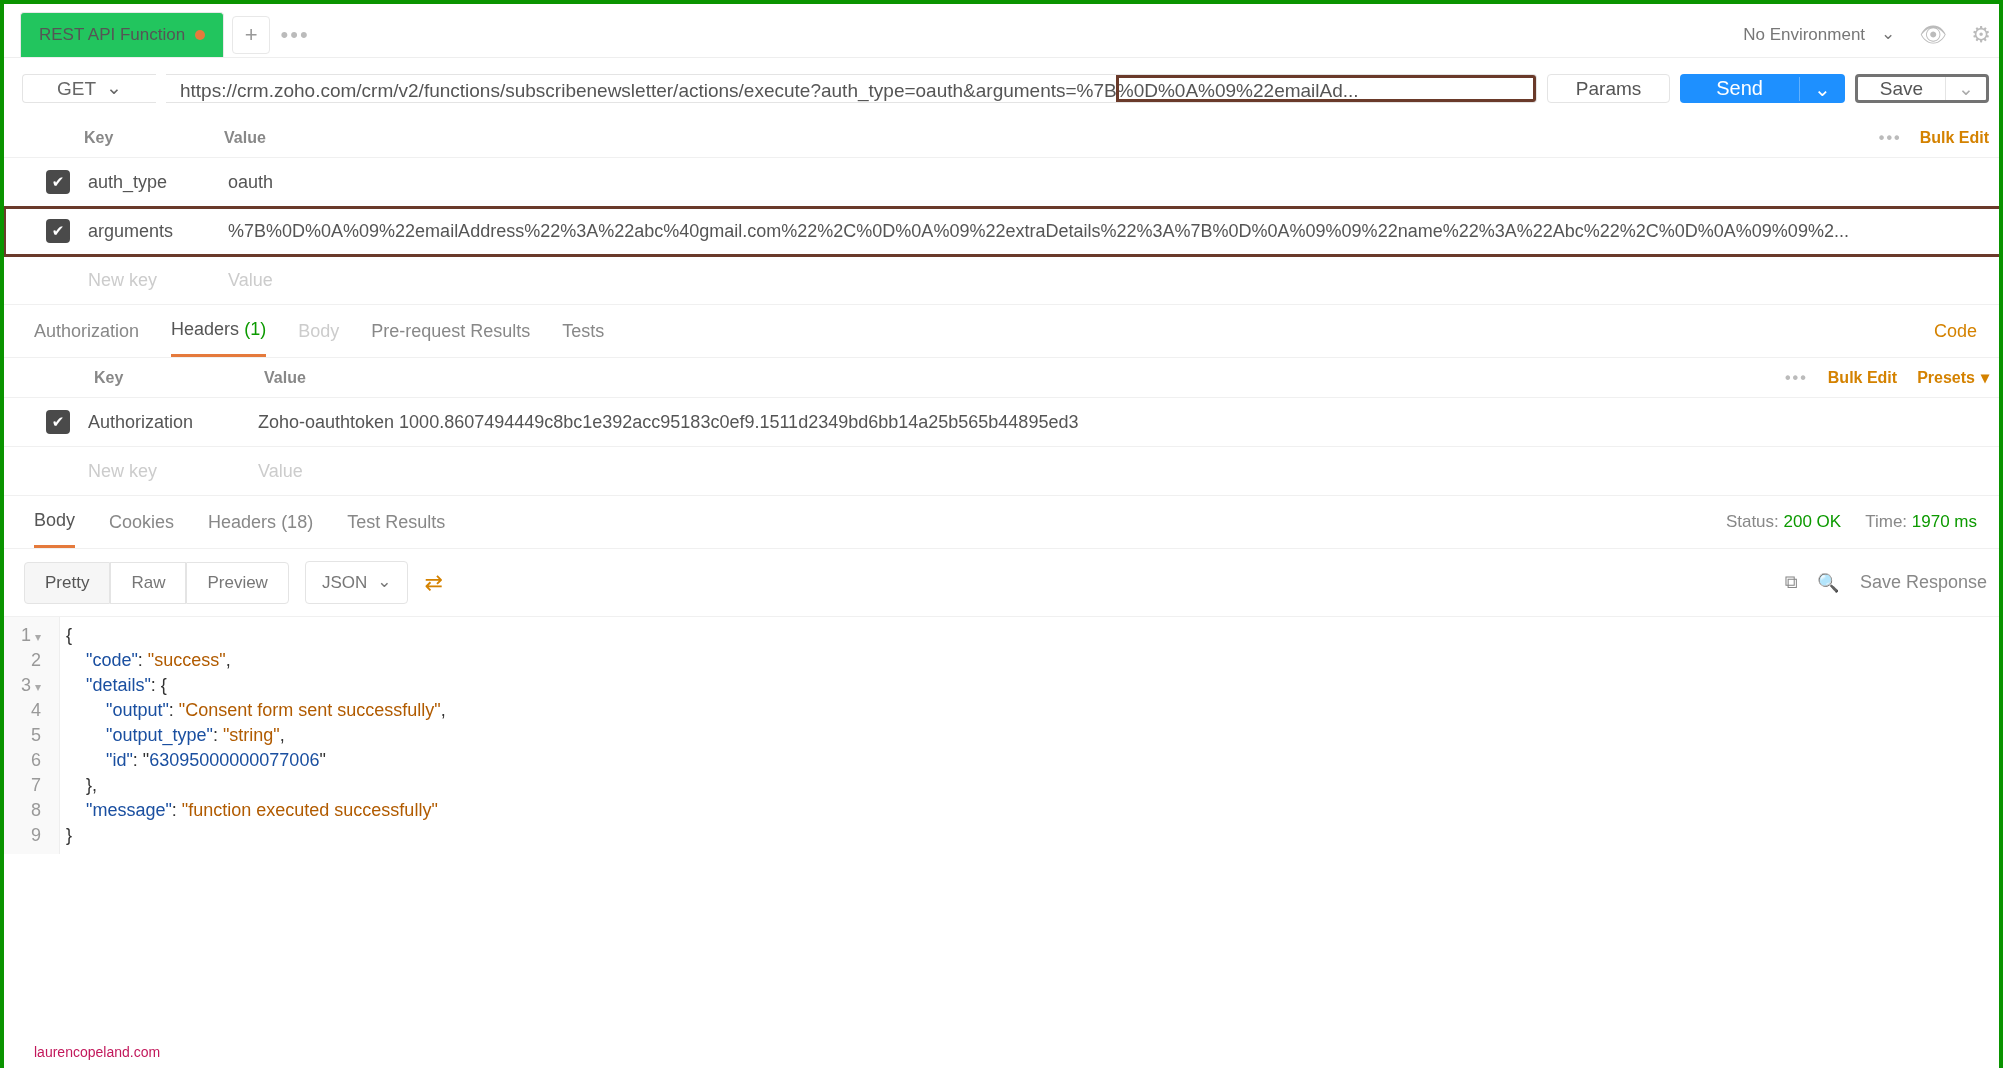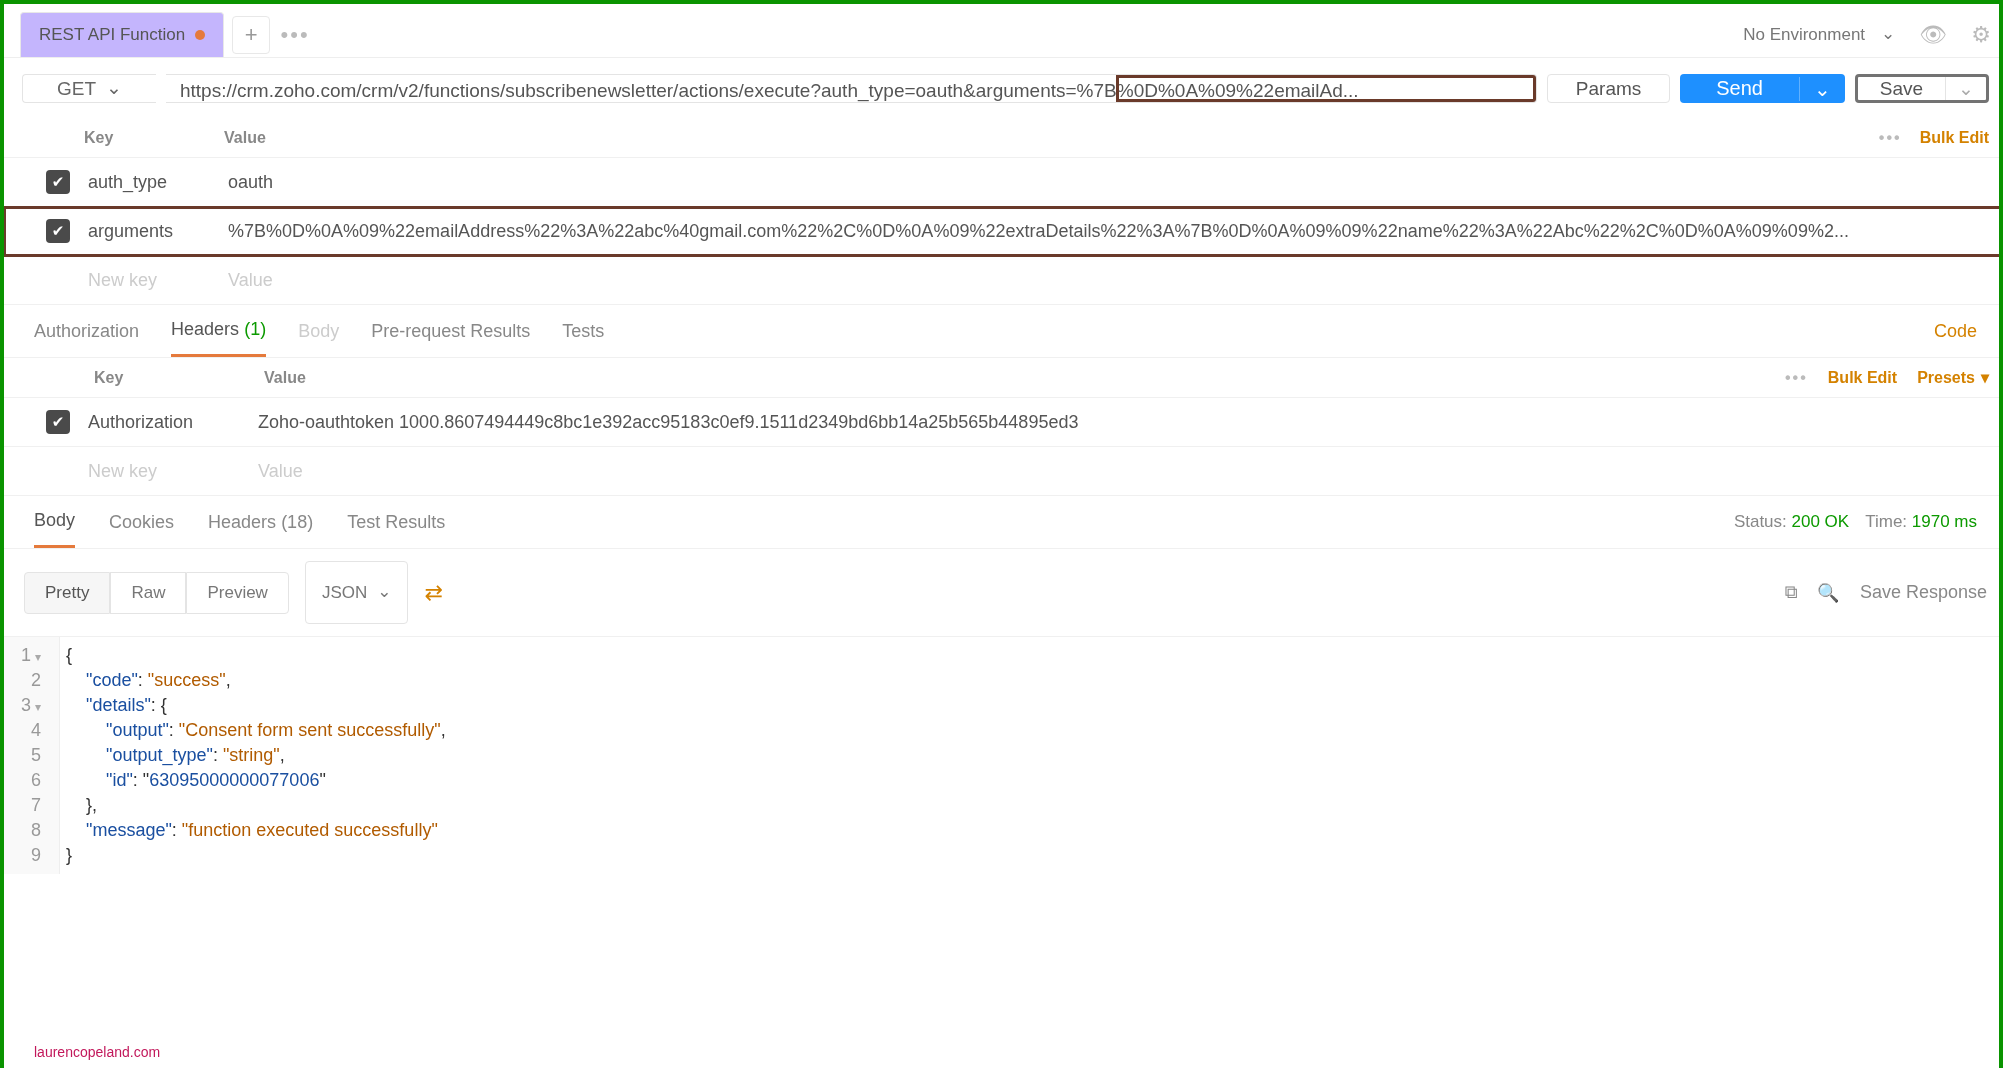--- a/index.html
+++ b/index.html
@@ -1,20 +1,20 @@
 <!DOCTYPE html>
 <html><head>
 <meta charset="utf-8">
 <style>
 * { margin: 0; padding: 0; box-sizing: border-box; font-family: -apple-system, BlinkMacSystemFont, "Segoe UI", Helvetica, Arial, sans-serif; }
 body { background: #fff; border: 4px solid #0a9400; font-size: 17px; color: #555; }
 .top-bar { display: flex; justify-content: space-between; align-items: center; padding: 8px 16px 0 16px; border-bottom: 1px solid #eee; }
 .tabs { display: flex; align-items: center; gap: 0; }
 .tab { display: flex; align-items: center; gap: 10px; padding: 12px 18px; border: 1px solid #e8e8e8; border-bottom: none; border-radius: 4px 4px 0 0; background: #fdfdfd; font-size: 17px; color: #999; cursor: pointer; margin-right: 2px; }
-.tab.active { color: #555; background: #c4b5fd; }
+.tab.active { color: #555; background: #22c55e; }
 .tab-dot { width: 10px; height: 10px; border-radius: 50%; background: #e57a3c; }
 .tab-add { width: 38px; height: 38px; display: inline-flex; align-items: center; justify-content: center; color: #999; font-size: 22px; border: 1px solid #e8e8e8; border-radius: 4px; margin-left: 6px; }
 .tab-more { width: 38px; height: 38px; display: inline-flex; align-items: center; justify-content: center; color: #bbb; font-size: 22px; margin-left: 6px; letter-spacing: 2px; }
 .top-right { display: flex; align-items: center; gap: 24px; color: #777; }
 .env { display: flex; align-items: flex-end; gap: 16px; }
 .gear { color: #bbb; font-size: 22px; }
 .eye { color: #bbb; font-size: 22px; }
 .url-row { display: flex; align-items: stretch; gap: 10px; padding: 16px 18px; }
 .method { display: flex; align-items: center; gap: 10px; border: 1px solid #e4e4e4; border-right: none; border-radius: 4px 0 0 4px; padding: 0 34px; color: #666; font-size: 19px; }
 .url-input { flex: 1; border: 1px solid #e4e4e4; border-left: none; border-radius: 0 4px 4px 0; padding: 0 14px; font-size: 19px; color: #555; display: flex; align-items: flex-end; overflow: hidden; white-space: nowrap; position: relative; }
@@ -44,29 +44,29 @@
 .section-tabs .count { color: #0c9a00; }
 .section-tabs .right { margin-left: auto; }
 .code-link { color: #d48200; padding-bottom: 14px; }
 .kv-header2 { display: flex; align-items: center; padding: 10px 18px 10px 90px; color: #888; font-size: 16px; font-weight: 600; border-bottom: 1px solid #f0f0f0; }
 .kv-header2 .key-col { width: 170px; }
 .kv-header2 .right { margin-left: auto; display: flex; align-items: center; gap: 20px; }
 .presets { color: #d48200; display: flex; align-items: center; gap: 6px; }
 .resp-tabs { display: flex; align-items: center; gap: 34px; padding: 14px 30px 0 30px; border-bottom: 1px solid #f0f0f0; color: #888; font-size: 18px; }
 .resp-tabs .rt { padding-bottom: 14px; }
 .resp-tabs .rt.active { color: #555; border-bottom: 3px solid #e57a3c; }
-.resp-tabs .right { margin-left: auto; display: flex; gap: 16px; font-size: 17px; padding-bottom: 14px; justify-content: center; }
+.resp-tabs .right { margin-left: auto; display: flex; gap: 24px; font-size: 17px; padding-bottom: 14px; justify-content: center; }
 .status-ok { color: #0c9a00; }
 .time-ms { color: #0c9a00; }
 .view-bar { display: flex; align-items: center; gap: 0; padding: 12px 20px; border-bottom: 1px solid #f0f0f0; }
 .view-opt { border: 1px solid #e4e4e4; padding: 10px 20px; color: #777; font-size: 17px; }
 .view-opt.first { border-radius: 4px 0 0 4px; }
 .view-opt.last { border-radius: 0 4px 4px 0; }
 .view-opt.active { background: #f6f6f6; color: #555; }
-.format-sel { margin-left: 16px; display: flex; align-items: center; gap: 10px; border: 1px solid #e4e4e4; border-radius: 4px; padding: 20px 16px; color: #777; }
+.format-sel { margin-left: 16px; display: flex; align-items: center; gap: 10px; border: 1px solid #e4e4e4; border-radius: 4px; padding: 10px 16px; color: #777; }
 .wrap-icon { margin-left: 16px; color: #d48200; font-size: 22px; }
 .view-bar .right { margin-left: auto; display: flex; align-items: center; gap: 20px; font-size: 18px; color: #888; }
 .code-area { display: flex; font-family: "SFMono-Regular", Consolas, "Liberation Mono", Menlo, monospace; font-size: 18px; background: #fff; padding-bottom: 30px; }
 .gutter { text-align: right; color: #999; padding: 6px 10px 6px 0; background: #f9f9f9; border-right: 1px solid #eee; min-width: 56px; }
 .gutter .ln { height: 25px; line-height: 25px; padding-right: 8px; }
 .gutter .fold { color: #aaa; font-size: 12px; padding-left: 4px; }
 .code { padding: 6px 0 6px 6px; line-height: 25px; }
 .code .row { height: 25px; white-space: pre; }
 .tok-brace { color: #333; }
 .tok-key { color: #1a4fa0; }

